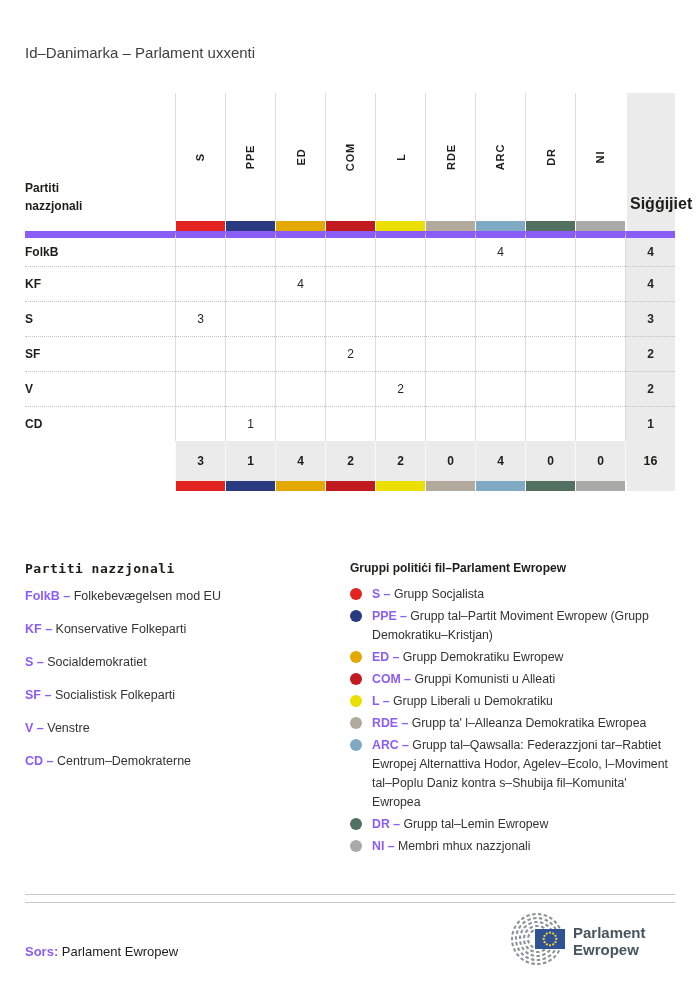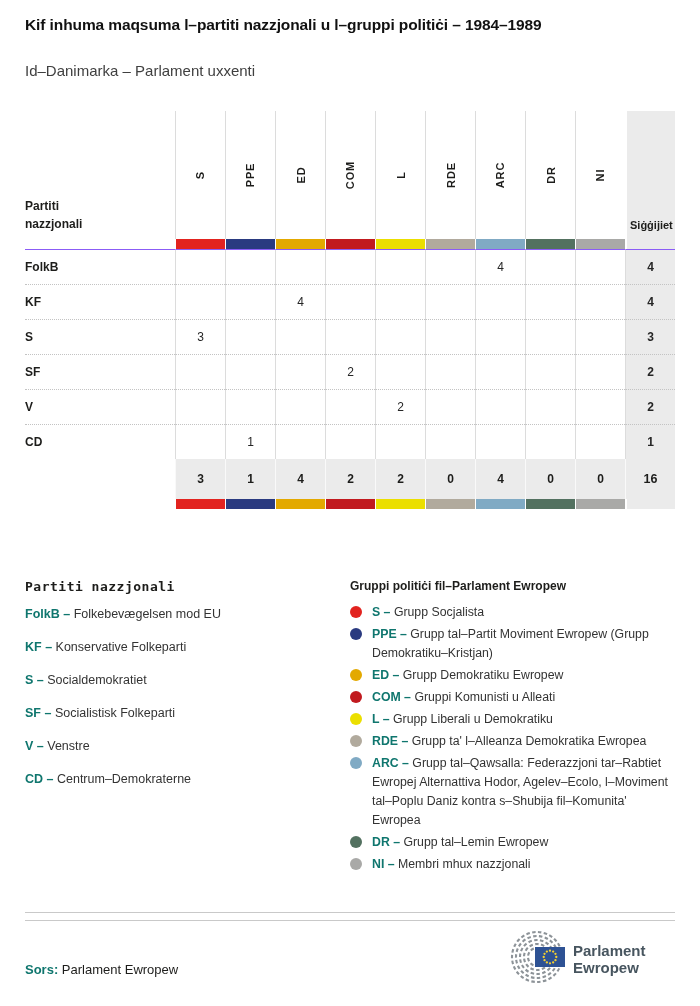--- a/index.html
+++ b/index.html
@@ -15,60 +15,59 @@
   .tr{display:flex}
   .cell{flex:0 0 auto}
   .label-col{width:150px}
   .num-col{width:50px}
   .header-row{height:128px}
   .head-label{display:flex;align-items:flex-end;font-weight:700;font-size:12px;line-height:18px;padding-bottom:6px}
   .head-label span{width:64px;overflow-wrap:anywhere}
   .col-head{display:flex;align-items:center;justify-content:center;border-left:1px solid #dcdcdc}
   .vert{transform:rotate(-90deg);font-weight:700;font-size:11px;letter-spacing:0.9px;white-space:nowrap}
   .seats-col{background:#ebebeb;border-left:2px solid #fff}
-  .seats-head{display:flex;align-items:flex-end;font-weight:700;font-size:11px;padding:0 0 8px 3px}
+  .seats-head{display:flex;align-items:flex-end;font-weight:700;font-size:16px;padding:0 0 8px 3px}
   .bar-row{height:10px}
   .bar{border-left:1px solid #fff}
   .data-row{height:35px}
   .data-row .label-col{font-weight:700;font-size:12px;display:flex;align-items:center}
   .data-row .num-col{display:flex;align-items:center;justify-content:center;font-size:12px;color:#262626;border-left:1px solid #dcdcdc}
   .data-row .seats-col{font-weight:700;display:flex;align-items:center;justify-content:center;font-size:12px}
   .row-sep .label-col,.row-sep .num-col{border-top:1px dotted #c3c3c3}
-  .first-row .label-col,.first-row .num-col{border-top:1px solid #8b5cf6}
+  .first-row .label-col,.first-row .num-col{border-top:7px solid #8b5cf6}
   .total-row{height:40px}
   .total-row .num-col{background:#ebebeb;display:flex;align-items:center;justify-content:center;font-weight:700;font-size:12px;border-left:1px solid rgba(255,255,255,.7)}
   .total-row .seats-col{font-weight:700;display:flex;align-items:center;justify-content:center;font-size:12.5px}
 
   
   .legends{display:flex;margin-top:70px}
   .leg-left{width:325px;flex:0 0 auto}
   .leg-left h3{font-family:"DejaVu Sans Mono",monospace;font-size:13px;font-weight:700;letter-spacing:0.5px;color:#1d1d1b}
   .p-item{margin-top:16px;font-size:12.5px;line-height:17px;color:#333}
   .p-item:first-of-type{margin-top:12px}
-  .abbr{font-weight:700;color:#0f766e}
+  .abbr{font-weight:700;color:#8b5cf6}
   .leg-right{width:325px;flex:0 0 auto}
   .leg-right h3{font-size:12px;font-weight:700;color:#1d1d1b}
   .g-item{display:flex;margin-top:3px;font-size:12.3px;line-height:19px;color:#333}
   .g-item:first-of-type{margin-top:10px}
   .dot{width:12px;height:12px;border-radius:50%;flex:0 0 auto;margin:3px 10px 0 0}
 
   
   .rule{border:none;border-top:1px solid #c9c9c9;margin-top:38px}
   .note{margin-top:7px;font-size:12.5px;line-height:21px;color:#2b2b2b}
   .rule2{border:none;border-top:1px solid #c9c9c9;margin-top:7px}
   .srcrow{display:flex;justify-content:space-between;align-items:flex-end;margin-top:8px}
   .source{font-size:13px;color:#1d1d1b;padding-bottom:8px}
   .logo{display:flex;align-items:center}
 </style>
 </head>
 <body>
 
 <div class="page">
 
-  <h1 class="title">Kif inhuma maqsuma l–partiti nazzjonali u l–gruppi politiċi – 1984–1989</h1>
   <h2 class="subtitle">Id–Danimarka – Parlament uxxenti</h2>
 
   <div class="tbl">
       <div class="tr header-row">
         <div class="cell label-col head-label">
           <span>Partiti nazzjonali</span>
         </div>
         <div class="cell num-col col-head">
           <span class="vert">S</span>
         </div>

